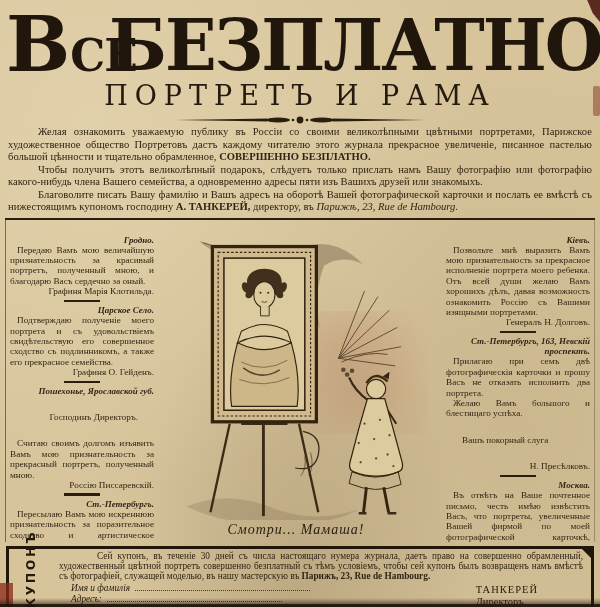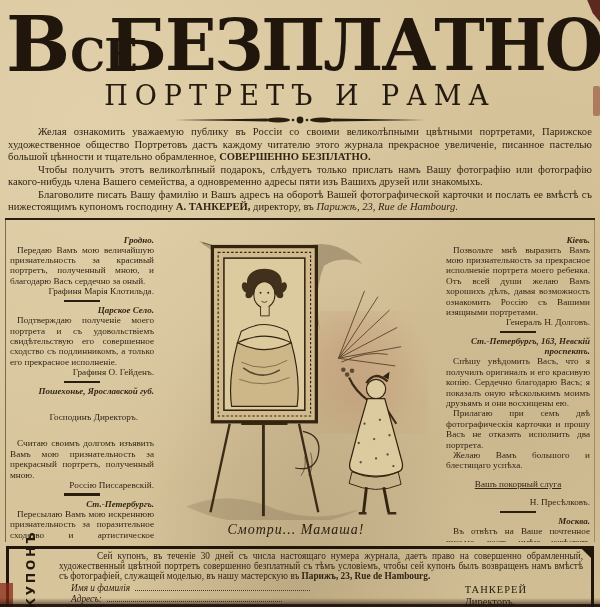--- a/index.html
+++ b/index.html
@@ -31,21 +31,21 @@
   .rule-full { height:2px; background:#2a1e10; margin:1px 5px 0; }
   
   .middle { display:flex; height:322px; margin:0 5px; border-left:1px solid rgba(42,30,16,.55);
             border-right:1px solid rgba(42,30,16,.30); overflow:hidden; padding-top:15px; box-sizing:border-box; }
   .col { width:152px; box-sizing:border-box; padding:0 4px; font-size:9.2px; line-height:1.13; text-align:justify; color:#33261
 
 5; color:#332615; }
   .t-city { font-style:italic; font-weight:600; text-align:right; font-size:9px; margin:0; }
   .t-sal  { text-align:right; margin:16px; }
   .t-body { margin:0; text-indent:7px; }
-  .t-sigp { text-align:center; margin:8px;text-decoration:underline; }
+  .t-sigp { text-align:left; margin:16px; }
   .t-sig  { text-align:right; margin:0; }
   .t-div  { width:36px; height:2.4px; background:#2a1e10; margin:3px auto; }
   .center { flex:1; position:relative; }
   .caption { position:absolute; left:0; right:8px; bottom:4px; text-align:center; font-style:italic;
              font-size:14px; color:#2c2011; letter-spacing:1px; }
   .illu { position:absolute; left:0; top:0; width:100%; height:calc(100% - 22px); }
   .bleed { position:absolute; left:40%; top:25%; width:55%; height:40%; pointer-events:none;
            background:radial-gradient(ellipse at 50% 30%, rgba(160,40,25,.10), transparent 70%),
                       radial-gradient(ellipse at 60% 70%, rgba(160,40,25,.08), transparent 70%); }
   
@@ -57,21 +57,21 @@
                  color:#241a0c; width:60px; text-align:center; }
   .coupon-inner { margin:2px 8px 0 50px; font-size:9.3px; line-height:1.12; text-align:justify; color:#30241
 
 3; color:#302413; }
   .coupon-inner p { margin:0; text-indent:38px; }
   .coupon-form { position:relative; margin:1px 10px 0 62px; font-size:9.3px; }
   .frow { display:flex; align-items:flex-end; height:10.5px;text-align:right; }
   .flabel { font-style:italic; white-space:nowrap; }
   .dots { flex:1; border-bottom:1.3px dotted #4c3a22; margin:0 5px 2px; }
   .dots.short { max-width:175px; }
-  .director { position:absolute; right:54px; top:1px; font-size:10.5px; line-height:1.15; text-align:left; color:#241a0c; }
+  .director { position:absolute; right:43px; top:1px; font-size:10.5px; line-height:1.15; text-align:left; color:#241a0c; }
   .director .dn { letter-spacing:1px; }
   
   .art { position:absolute; pointer-events:none; }
   .art.tr { right:0; top:0; width:16px; height:22px; background:#4e1812; clip-path:polygon(20% 0,100% 0,100% 100%,55% 60%); opacity:.9; }
   .art.re { right:0; top:86px; width:7px; height:30px; background:#7c2416; opacity:.45; border-radius:2px; }
   .art.bl { left:0; bottom:0; width:13px; height:24px; background:#8a2a1a; opacity:.75; }
   .art.bshadow { left:0; right:0; bottom:0; height:9px;
                  background:linear-gradient(to bottom, rgba(40,26,12,0), rgba(40,26,12,.8)); }
   .art.bshadow2 { left:0; right:0; bottom:0; height:3px; background:#1d130a; opacity:.85; }
   svg .ink { stroke:#3a2a16; }
@@ -108,21 +108,21 @@
 
   <div class="middle">
 
     <div class="col">
       <p class="t-city">Гродно.</p>
       <p class="t-body">Передаю Вамъ мою величайшую признательность за красивый портретъ, полученный мною, и благодарю Васъ сердечно за оный.</p>
       <p class="t-sig">Графиня Марія Клотильда.</p>
       <div class="t-div"></div>
 
       <p class="t-city">Царское Село.</p>
-      <p class="t-body">Подтверждаю полученіе моего портрета и съ удовольствіемъ свидѣтельствую его совершенное сходство съ подлинникомъ, а только его прекрасное исполненіе.</p>
+      <p class="t-body">Подтверждаю полученіе моего портрета и съ удовольствіемъ свидѣтельствую его совершенное сходство съ подлинникомъ, а также его прекрасное семейства.</p>
       <p class="t-sig">Графиня О. Гейденъ.</p>
       <div class="t-div"></div>
 
       <p class="t-city">Пошехонье, Ярославской губ.</p>
       <p class="t-sal">Господинъ Директоръ.</p>
       <p class="t-body">Считаю своимъ долгомъ изъявить Вамъ мою признательность за прекрасный портретъ, полученный мною.</p>
       <p class="t-sig">Россію Писсаревскій.</p>
       <div class="t-div"></div>
 
       <p class="t-city">Ст.-Петербургъ.</p>
@@ -207,21 +207,20 @@
       <div class="caption">Смотри... Мамаша!</div>
     </div>
 
     <div class="col">
       <p class="t-city">Кіевъ.</p>
       <p class="t-body">Позвольте мнѣ выразить Вамъ мою признательность за прекрасное исполненіе портрета моего ребенка. Отъ всей души желаю Вамъ хорошихъ дѣлъ, давая возможность ознакомить Россію съ Вашими изящными портретами.</p>
       <p class="t-sig">Генералъ Н. Долговъ.</p>
       <div class="t-div"></div>
 
       <p class="t-city">Ст.-Петербургъ, 163, Невскій проспектъ.</p>
-      <p class="t-body">Спѣшу увѣдомить Васъ, что я получилъ оригиналъ и его красивую копію. Сердечно благодарю Васъ; я показалъ оную нѣсколькимъ моимъ друзьямъ и они восхищены ею.</p>
       <p class="t-body">Прилагаю при семъ двѣ фотографическія карточки и прошу Васъ не отказать исполнить два портрета.</p>
       <p class="t-body">Желаю Вамъ большого и блестящаго успѣха.</p>
       <p class="t-sigp">Вашъ покорный слуга</p>
       <p class="t-sig">Н. Пресѣлковъ.</p>
       <div class="t-div"></div>
 
       <p class="t-city">Москва.</p>
       <p class="t-body">Въ отвѣтъ на Ваше почтенное письмо, честь имѣю извѣстить Васъ, что портреты, увеличенные Вашей фирмой по моей фотографической карточкѣ, поразительно сходны и великолѣпно исполнены, за что выражаю Вамъ мою крайнюю благодарность.</p>
 
     </div>

